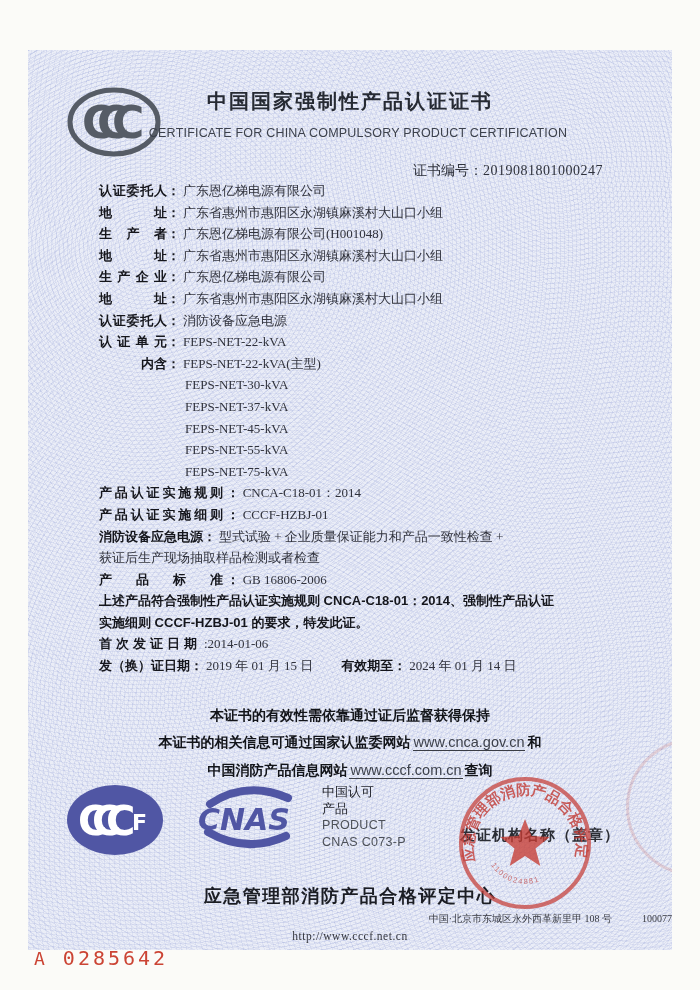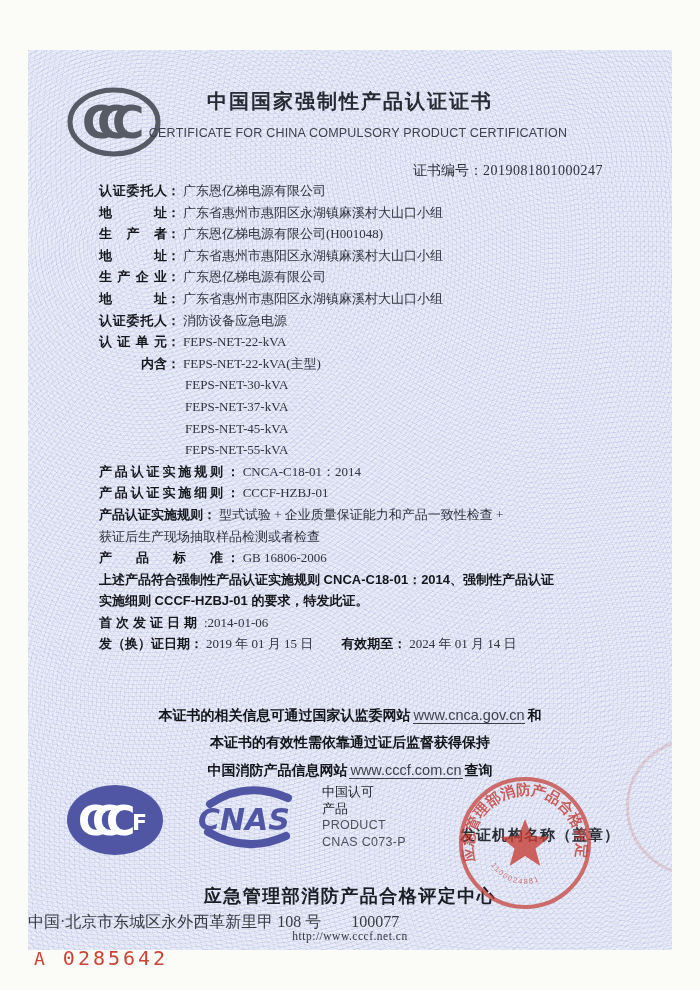--- a/index.html
+++ b/index.html
@@ -59,22 +59,22 @@
   .accred .en{font-size:12.5px;color:#4c5058;letter-spacing:.3px;}
 
   .stamp-caption{position:absolute;left:432px;top:776px;font-size:15px;font-weight:700;
     font-family:"Liberation Serif",serif;letter-spacing:1px;color:#2b2d34;z-index:1;}
   .seal{position:absolute;left:417px;top:713px;z-index:2;opacity:.92;}
   .seal-ghost{position:absolute;left:598px;top:688px;width:132px;height:132px;
     border:3px solid rgba(196,77,70,.18);border-radius:50%;z-index:0;}
 
   .footer-org{position:absolute;left:0;right:0;top:834px;text-align:center;
     font-size:18px;font-weight:700;letter-spacing:1.5px;color:#1b1d24;}
-  .footer-addr{position:absolute;left:0;right:0;top:862px;text-align:left;
-    font-size:16px;font-family:"Liberation Serif",serif;color:#383a42;}
+  .footer-addr{position:absolute;left:0;right:0;top:862px;text-align:right;
+    font-size:10px;font-family:"Liberation Serif",serif;color:#383a42;}
   .footer-addr .post{margin-left:30px;}
   .footer-web{position:absolute;left:0;right:0;top:880px;text-align:center;
     font-size:11.5px;font-family:"Liberation Serif",serif;color:#33353d;letter-spacing:.5px;}
 
   .serial{position:absolute;left:34px;top:946px;color:#cb4434;
     font-family:"DejaVu Sans Mono",monospace;font-size:20px;}
   .serial .pfx{font-size:18px;margin-right:18px;}
   .serial .digits{letter-spacing:3px;}
 </style>
 </head>
@@ -104,39 +104,40 @@
     <div class="row"><span class="lbl">地址</span><span class="colon">：</span><span class="val">广东省惠州市惠阳区永湖镇麻溪村大山口小组</span></div>
     <div class="row"><span class="lbl">认证委托人</span><span class="colon">：</span><span class="val">消防设备应急电源</span></div>
     <div class="row"><span class="lbl">认证单元</span><span class="colon">：</span><span class="val">FEPS-NET-22-kVA</span></div>
     <div class="row"><span class="lbl compact">内含</span><span class="colon">：</span><span class="val">FEPS-NET-22-kVA(主型)</span></div>
 
     <div class="models">
       <div>FEPS-NET-30-kVA</div>
       <div>FEPS-NET-37-kVA</div>
       <div>FEPS-NET-45-kVA</div>
       <div>FEPS-NET-55-kVA</div>
+      <div>FEPS-NET-75-kVA</div>
     </div>
 
     <div class="row"><span class="lbl2">产品认证实施规则</span><span class="colon"> ：</span><span class="val">CNCA-C18-01：2014</span></div>
     <div class="row"><span class="lbl2">产品认证实施细则</span><span class="colon"> ：</span><span class="val">CCCF-HZBJ-01</span></div>
 
-    <p class="mode"><span class="blabel">产品认证实施规则：</span><span class="val">型式试验 + 企业质量保证能力和产品一致性检查 +</span><br><span class="val" style="margin-left:0">获证后生产现场抽取样品检测或者检查</span></p>
+    <p class="mode"><span class="blabel">消防设备应急电源：</span><span class="val">型式试验 + 企业质量保证能力和产品一致性检查 +</span><br><span class="val" style="margin-left:0">获证后生产现场抽取样品检测或者检查</span></p>
 
     <div class="row"><span class="lbl2">产品标准</span><span class="colon"> ：</span><span class="val">GB 16806-2006</span></div>
 
     <p class="decl">上述产品符合强制性产品认证实施规则 CNCA-C18-01：2014、强制性产品认证实施细则 CCCF-HZBJ-01 的要求，特发此证。</p>
 
     <div class="row first-issue"><span class="blabel">首次发证日期</span><span class="val">:2014-01-06</span></div>
 
     <div class="row"><span class="blabel">发（换）证日期：</span><span class="val">2019 年 01 月 15 日</span><span class="blabel gap">有效期至：</span><span class="val">2024 年 01 月 14 日</span></div>
   </div>
 
   <div class="notices">
+    <div>本证书的有效性需依靠通过证后监督获得保持</div>
     <div><span>本证书的相关信息可通过国家认监委网站</span><span class="url">www.cnca.gov.cn</span><span>和</span></div>
-    <div>本证书的有效性需依靠通过证后监督获得保持</div>
     <div><span>中国消防产品信息网站</span><span class="url">www.cccf.com.cn</span><span>查询</span></div>
   </div>
 
   <svg class="cccf-logo" width="100" height="76" viewBox="0 0 100 76">
     <ellipse cx="50" cy="38" rx="48" ry="35" fill="#5056a4"></ellipse>
     <text x="13" y="53" font-family="DejaVu Sans, sans-serif" font-weight="700" font-size="40" fill="#ffffff">C</text>
     <text x="27" y="53" font-family="DejaVu Sans, sans-serif" font-weight="700" font-size="40" fill="#ffffff">C</text>
     <text x="41" y="53" font-family="DejaVu Sans, sans-serif" font-weight="700" font-size="40" fill="#ffffff">C</text>
     <text x="67" y="48" font-family="DejaVu Sans, sans-serif" font-weight="700" font-size="22" fill="#ffffff">F</text>
   </svg>

